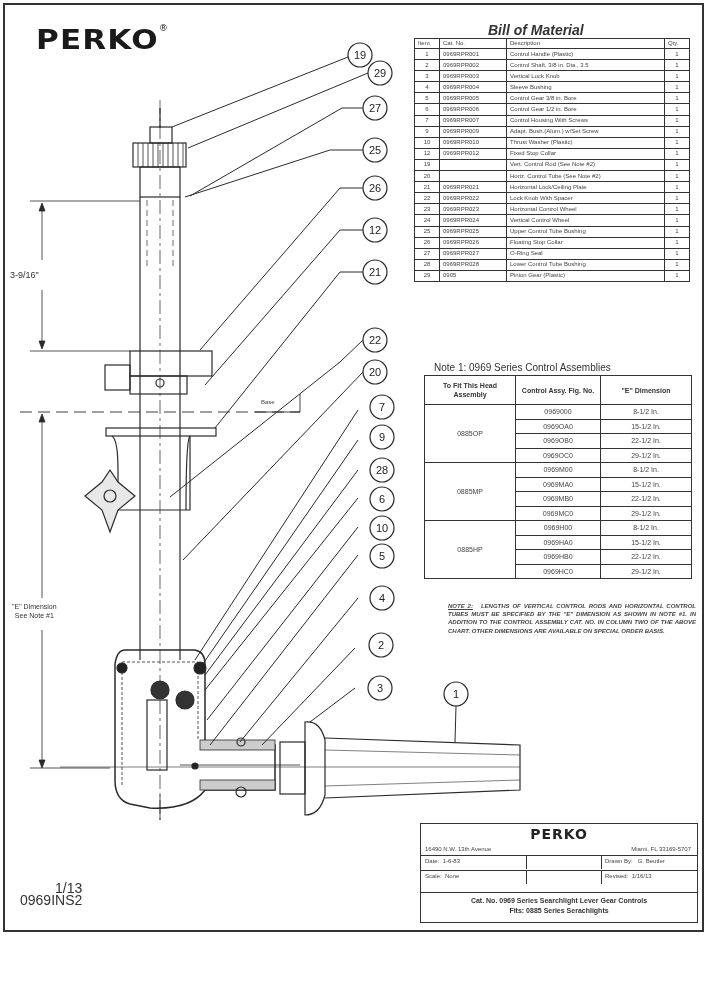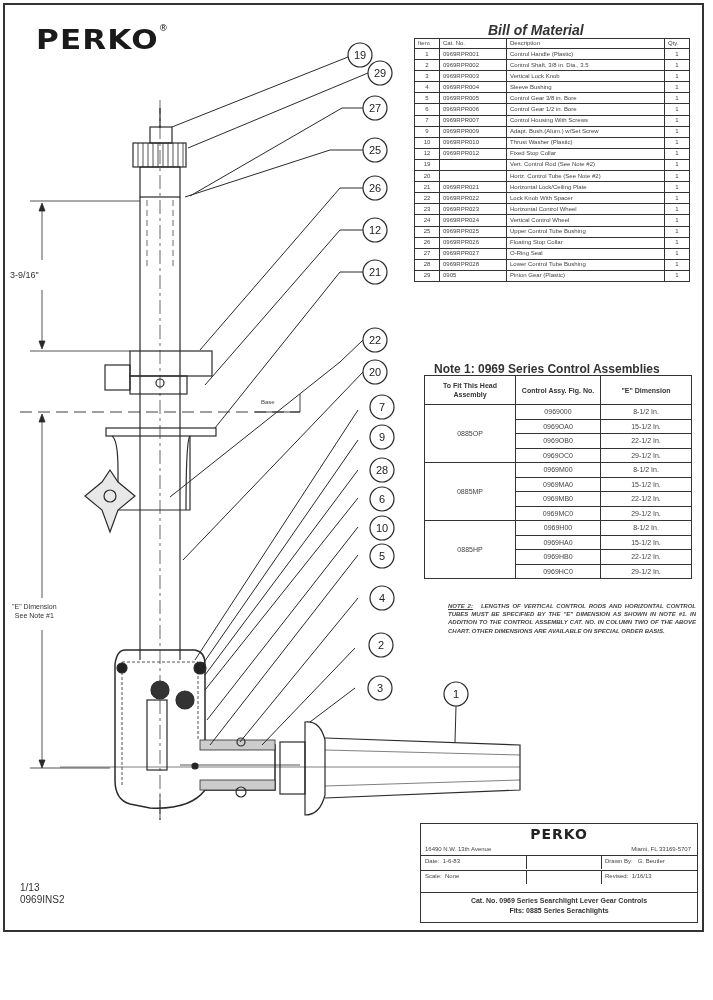--- a/index.html
+++ b/index.html
@@ -7,37 +7,37 @@
   .sheet { position:absolute; left:3px; top:3px; width:701px; height:929px; border:2px solid #333; box-sizing:border-box; background:#fff; }
   .logo { position:absolute; left:36px; top:24px; font-family:"DejaVu Sans", sans-serif; font-weight:bold; font-size:27px; letter-spacing:1px; color:#1a1a1a; transform:scaleX(1.15); transform-origin:left; }
   .logo sup { font-size:8px; font-weight:normal; vertical-align:top; }
   svg.drawing { position:absolute; left:0; top:0; }
   .bom-title { position:absolute; left:488px; top:22px; font-size:14px; font-weight:bold; font-style:italic; color:#333; }
   table { border-collapse:collapse; }
   .bom { position:absolute; left:414px; top:38px; width:276px; font-size:6px; color:#444; }
   .bom td, .bom th { border:1px solid #333; padding:0 3px; height:10.1px; line-height:9px; white-space:nowrap; overflow:hidden; }
   .bom th { font-weight:normal; text-align:left; height:8px; }
   .bom td.c { text-align:center; }
-  .note1-title { position:absolute; left:434px; top:362px; font-size:12px; font-weight:bold; color:#333; }
+  .note1-title { position:absolute; left:434px; top:362px; font-size:10px; font-weight:normal; color:#333; }
   .asm { position:absolute; left:424px; top:375px; width:268px; font-size:7px; color:#444; }
   .asm td, .asm th { border:1px solid #333; padding:0 2px; height:13.5px; text-align:center; }
   .asm th { font-weight:bold; font-size:7px; line-height:9px; color:#333; }
   .note2 { position:absolute; left:448px; top:602px; width:248px; font-size:6px; font-weight:bold; font-style:italic; color:#444; line-height:8.2px; text-align:justify; }
   .note2 .lbl { text-decoration:underline; margin-right:8px; }
   .titleblock { position:absolute; left:420px; top:823px; width:278px; height:100px; border:1.5px solid #333; box-sizing:border-box; font-size:6px; color:#444; }
   .tb-logo { position:absolute; left:0; right:0; top:2px; text-align:center; font-family:"DejaVu Sans", sans-serif; font-weight:bold; font-size:14px; letter-spacing:1px; color:#222; }
   .tb-addr { position:absolute; left:4px; top:22px; }
   .tb-city { position:absolute; right:6px; top:22px; }
   .tb-row { position:absolute; left:0; right:0; border-top:1px solid #333; height:13px; }
   .tb-cell { position:absolute; top:2px; }
   .tb-vline { position:absolute; top:0; bottom:0; border-left:1px solid #333; }
   .tb-foot { position:absolute; left:0; right:0; top:68px; border-top:1px solid #333; text-align:center; font-weight:bold; font-size:7px; line-height:10px; padding-top:3px; color:#333; }
   .dim-label { position:absolute; font-size:7px; color:#333; }
   .lbl-base { position:absolute; left:261px; top:399px; font-size:6px; color:#444; }
-  .footer-l { position:absolute; left:20px; top:882px; font-size:10px; color:#333; line-height:12px; }
+  .footer-l { position:absolute; left:20px; top:882px; font-size:14px; color:#333; line-height:12px;text-align:right; }
   .balloon-text { font-family:"Liberation Sans", sans-serif; font-size:11px; fill:#222; }
 </style>
 </head>
 <body>
 
 <div class="sheet"></div>
 
 <div class="logo"><span>PERKO</span><sup>®</sup></div>
 
 <svg class="drawing" width="713" height="1000" stroke="#2a2a2a" fill="none" stroke-width="1.2">

